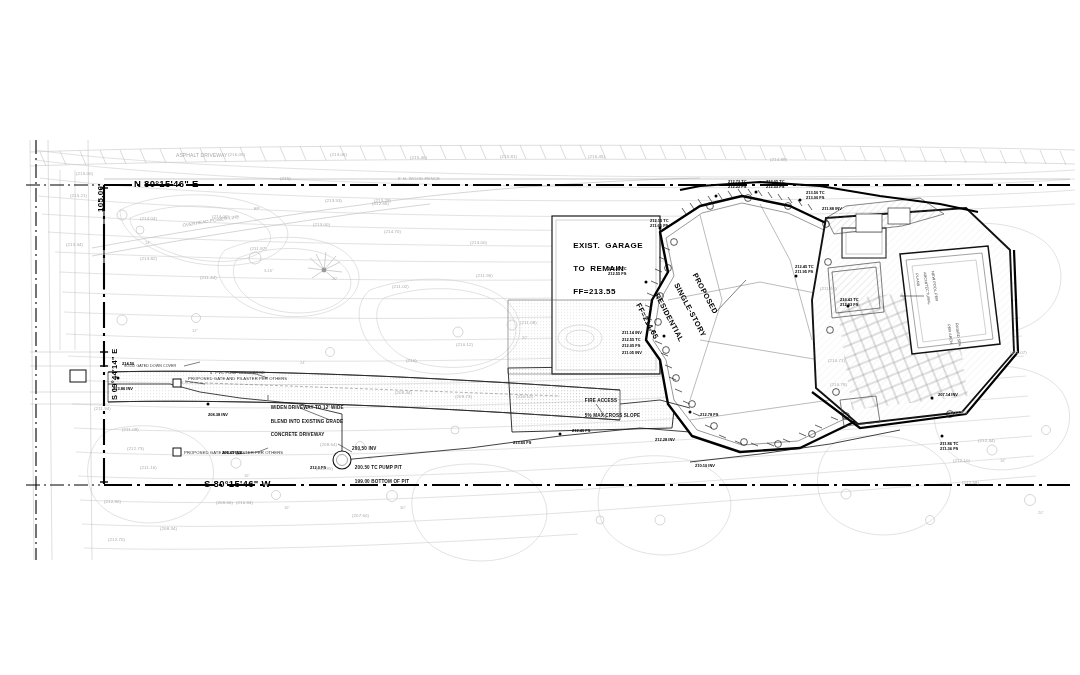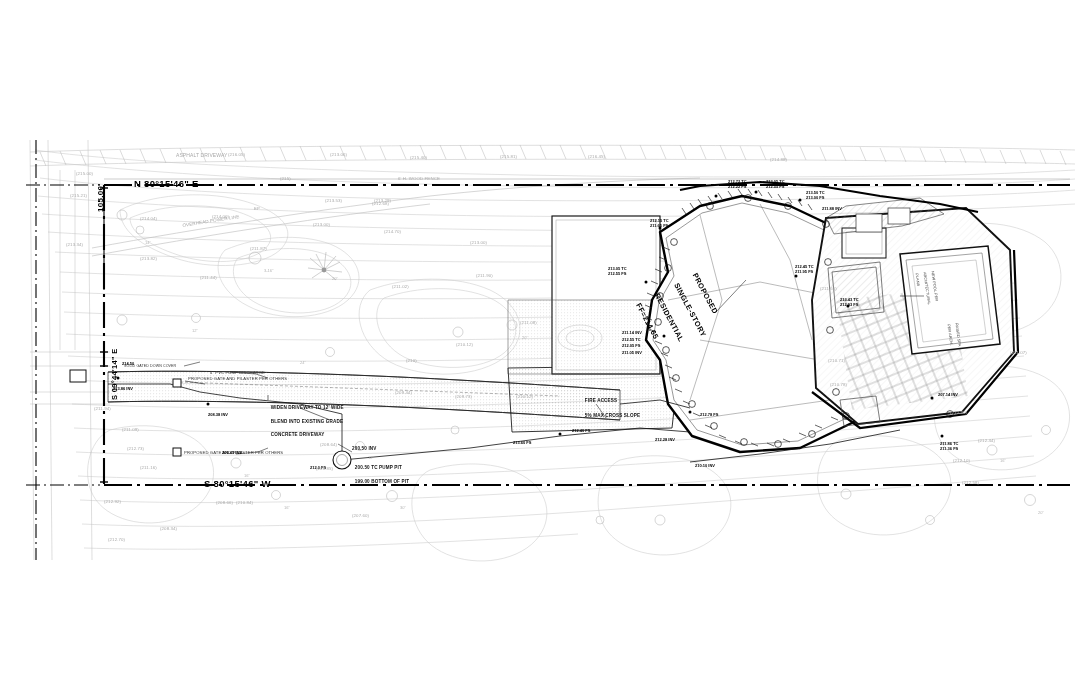--- a/index.html
+++ b/index.html
@@ -408,20 +408,25 @@
     <path d="M746,280 L716,312"></path>
     <path d="M900,296 L924,296"></path>
   </g>
 </svg>
 
 <div class="lbl bearing" style="left:134px;top:178px;">N 80°15'46" E</div>
 <div class="lbl bearing" style="left:204px;top:478px;">S 80°15'46" W</div>
 <div class="lbl dim" style="left:96px;top:212px;transform:rotate(-90deg);transform-origin:left top;">105.00'</div>
 <div class="lbl dim" style="left:110px;top:400px;transform:rotate(-90deg);transform-origin:left top;font-size:7.5px;">S 09°44'14" E</div>
 
+<div class="lbl bldg" style="left:568px;top:228px;">
+  <span>EXIST.  GARAGE</span><br>
+  <span>TO  REMAIN</span><br>
+  <span>FF=213.55</span>
+</div>
 
 <div class="lbl bldg" style="left:706px;top:262px;transform:rotate(62deg);transform-origin:left top;font-size:7.4px;">
   <span>PROPOSED</span><br>
   <span>SINGLE-STORY</span><br>
   <span>RESIDENTIAL</span><br>
   <span>FF=214.65</span>
 </div>
 
 <div class="lbl note2" style="left:938px;top:268px;transform:rotate(82deg);transform-origin:left top;font-size:3.8px;">
   <span>NEW POOL PER</span><br>

